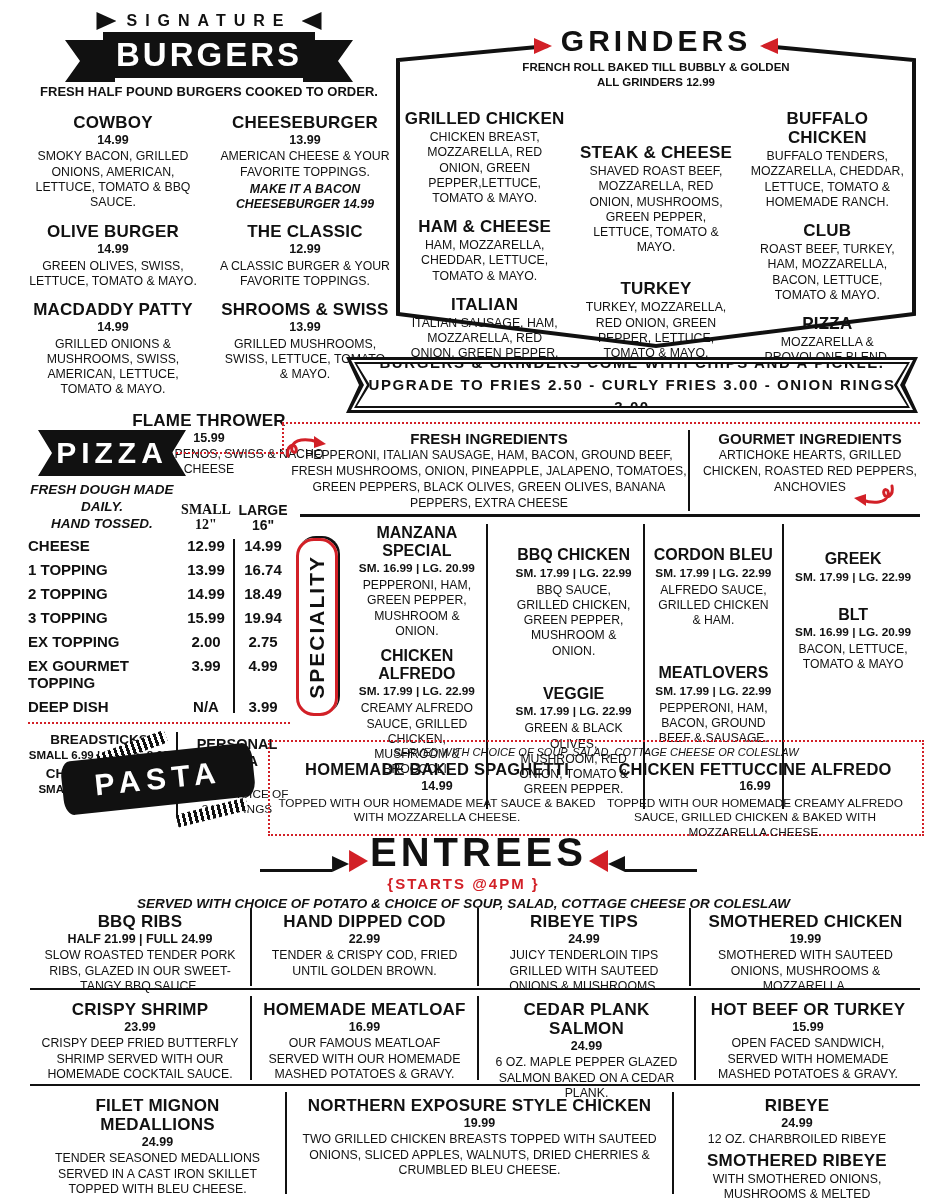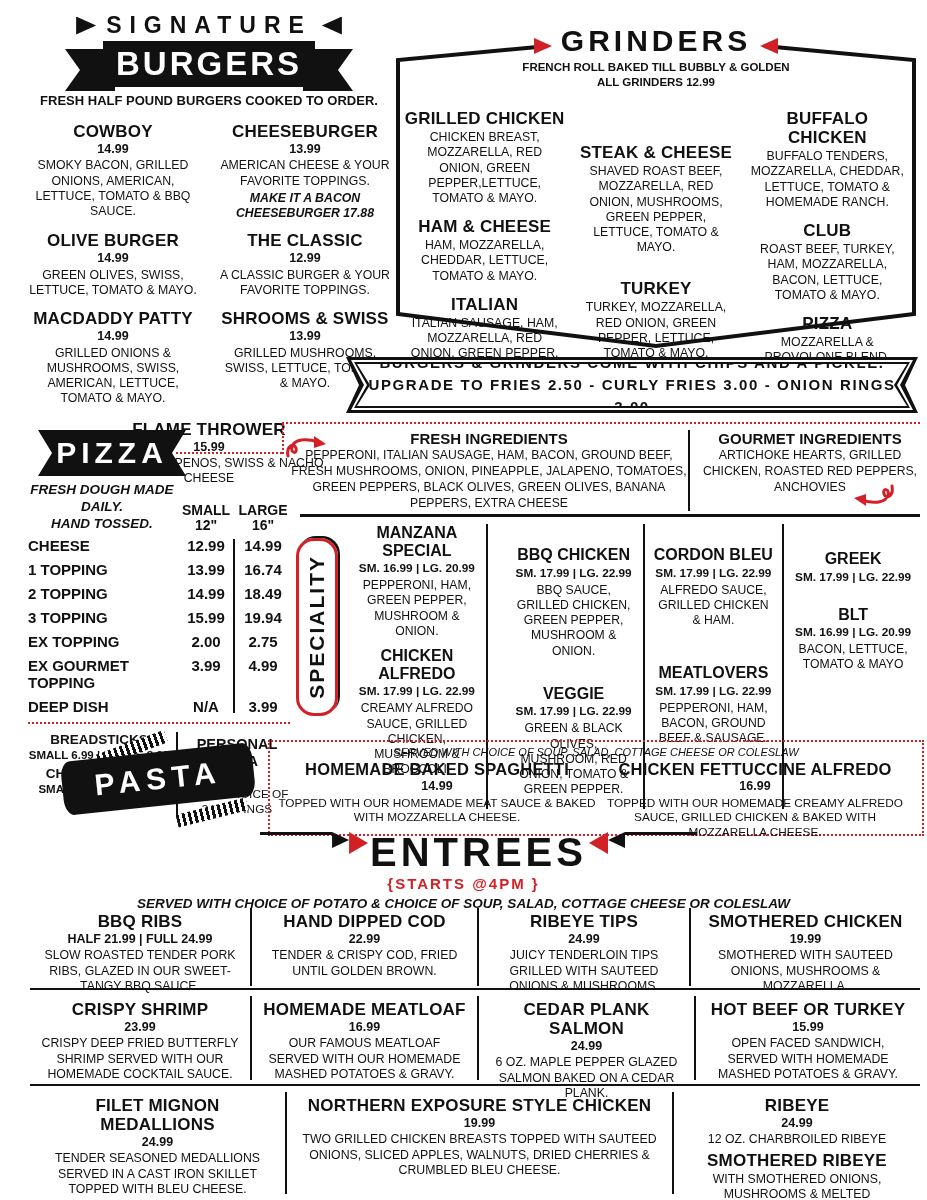--- a/index.html
+++ b/index.html
@@ -9,21 +9,21 @@
   .abs{position:absolute;}
   .ctr{text-align:center;}
   .name{font-weight:700;font-size:17px;line-height:1.12;letter-spacing:.2px;}
   .price{font-weight:700;font-size:12.5px;margin-top:1px;line-height:1.15;}
   .desc{font-size:12.3px;line-height:1.24;margin-top:2px;}
   .item{margin-bottom:11px;}
   .note-it{font-style:italic;font-weight:700;font-size:12.3px;line-height:1.2;margin-top:2px;}
 
   
   .sig-row{display:flex;align-items:center;justify-content:center;gap:10px;margin-top:6px;}
-  .sig-text{font-weight:700;font-size:23px;letter-spacing:8px;}
+  .sig-text{font-weight:700;font-size:16px;letter-spacing:8px;}
   .tri-r{width:20px;height:18px;background:#111;clip-path:polygon(0 0,100% 50%,0 100%);}
   .tri-l{width:20px;height:18px;background:#111;clip-path:polygon(100% 0,0 50%,100% 100%);}
   .burgers-bar-wrap{position:relative;width:212px;margin:2px auto 0;}
   .burgers-bar{position:relative;background:#111;color:#fff;height:46px;display:flex;
                align-items:center;justify-content:center;font-weight:700;font-size:33px;
                letter-spacing:3px;z-index:2;}
   .wing{position:absolute;top:8px;width:50px;height:42px;background:#111;z-index:1;}
   .wing.left{left:-38px;clip-path:polygon(0 0,100% 0,100% 100%,0 100%,30% 50%);}
   .wing.right{right:-38px;clip-path:polygon(0 0,100% 0,70% 50%,100% 100%,0 100%);}
   .burgers-tag{font-weight:700;font-size:13px;margin-top:6px;}
@@ -87,21 +87,21 @@
   .pasta-ribbon{width:192px;height:54px;background:#111;color:#fff;display:flex;align-items:center;
     justify-content:center;font-weight:700;font-size:30px;letter-spacing:6px;
     transform:rotate(-6deg);border-radius:10px/16px;}
   .pasta-stripe{height:13px;width:72px;background:repeating-linear-gradient(90deg,#111 0 3px,#fff 3px 6px);}
   .pasta-box{border:2px dotted #d22027;display:flex;flex-direction:column;padding:4px 8px;}
   .pasta-note{font-style:italic;font-size:11px;text-align:center;}
   .pasta-cols{display:flex;margin-top:2px;}
   .pasta-col{flex:1;}
 
   
-  .ent-title-row{display:flex;align-items:flex-start;justify-content:center;gap:0;padding-left:30px;}
+  .ent-title-row{display:flex;align-items:flex-end;justify-content:center;gap:0;padding-left:30px;}
   .ent-line{width:72px;height:3px;background:#111;}
   .ent-blk-r{width:17px;height:16px;background:#111;clip-path:polygon(0 0,100% 50%,0 100%);}
   .ent-blk-l{width:17px;height:16px;background:#111;clip-path:polygon(100% 0,0 50%,100% 100%);}
   .ent-red-r{width:19px;height:22px;background:#d22027;clip-path:polygon(0 0,100% 50%,0 100%);}
   .ent-red-l{width:19px;height:22px;background:#d22027;clip-path:polygon(100% 0,0 50%,100% 100%);}
   .ent-title{font-weight:700;font-size:40px;letter-spacing:4px;line-height:1;margin:0 2px;}
   .ent-starts{color:#d22027;font-weight:700;font-size:15px;letter-spacing:2px;text-align:center;margin-top:3px;}
   .ent-note{font-style:italic;font-weight:700;font-size:13.5px;text-align:center;margin-top:4px;}
   .ent-row{display:flex;}
   .ecol{flex:1;padding:4px 10px 0;}
@@ -133,21 +133,21 @@
     <div class="burgers-grid">
       <div class="item ctr">
         <div class="name">COWBOY</div>
         <div class="price">14.99</div>
         <div class="desc">SMOKY BACON, GRILLED ONIONS, AMERICAN, LETTUCE, TOMATO &amp; BBQ SAUCE.</div>
       </div>
       <div class="item ctr">
         <div class="name">CHEESEBURGER</div>
         <div class="price">13.99</div>
         <div class="desc">AMERICAN CHEESE &amp; YOUR FAVORITE TOPPINGS.</div>
-        <div class="note-it">MAKE IT A BACON CHEESEBURGER 17.88</div>
+        <div class="note-it">MAKE IT A BACON CHEESEBURGER 14.99</div>
       </div>
       <div class="item ctr">
         <div class="name">OLIVE BURGER</div>
         <div class="price">14.99</div>
         <div class="desc">GREEN OLIVES, SWISS, LETTUCE, TOMATO &amp; MAYO.</div>
       </div>
       <div class="item ctr">
         <div class="name">THE CLASSIC</div>
         <div class="price">12.99</div>
         <div class="desc">A CLASSIC BURGER &amp; YOUR FAVORITE TOPPINGS.</div>
@@ -237,21 +237,21 @@
 
   <section class="abs" style="left:28px;top:430px;width:262px;">
     <div class="pizza-ribbon" style="margin-left:10px;">
       <span>PIZZA</span>
     </div>
     <div style="display:flex;align-items:flex-end;margin-top:6px;">
       <div style="flex:1;" class="ctr">
         <div class="pizza-tag">FRESH DOUGH MADE DAILY.</div>
         <div class="pizza-tag">HAND TOSSED.</div>
       </div>
-      <div class="phead ctr" style="width:60px;">
+      <div class="phead ctr" style="width:60px;font-family:Liberation Serif, serif;">
         <div>SMALL</div>
         <div>12"</div>
       </div>
       <div class="phead ctr" style="width:54px;">
         <div>LARGE</div>
         <div>16"</div>
       </div>
     </div>
     <div class="ptable">
       <div class="pline"></div>

